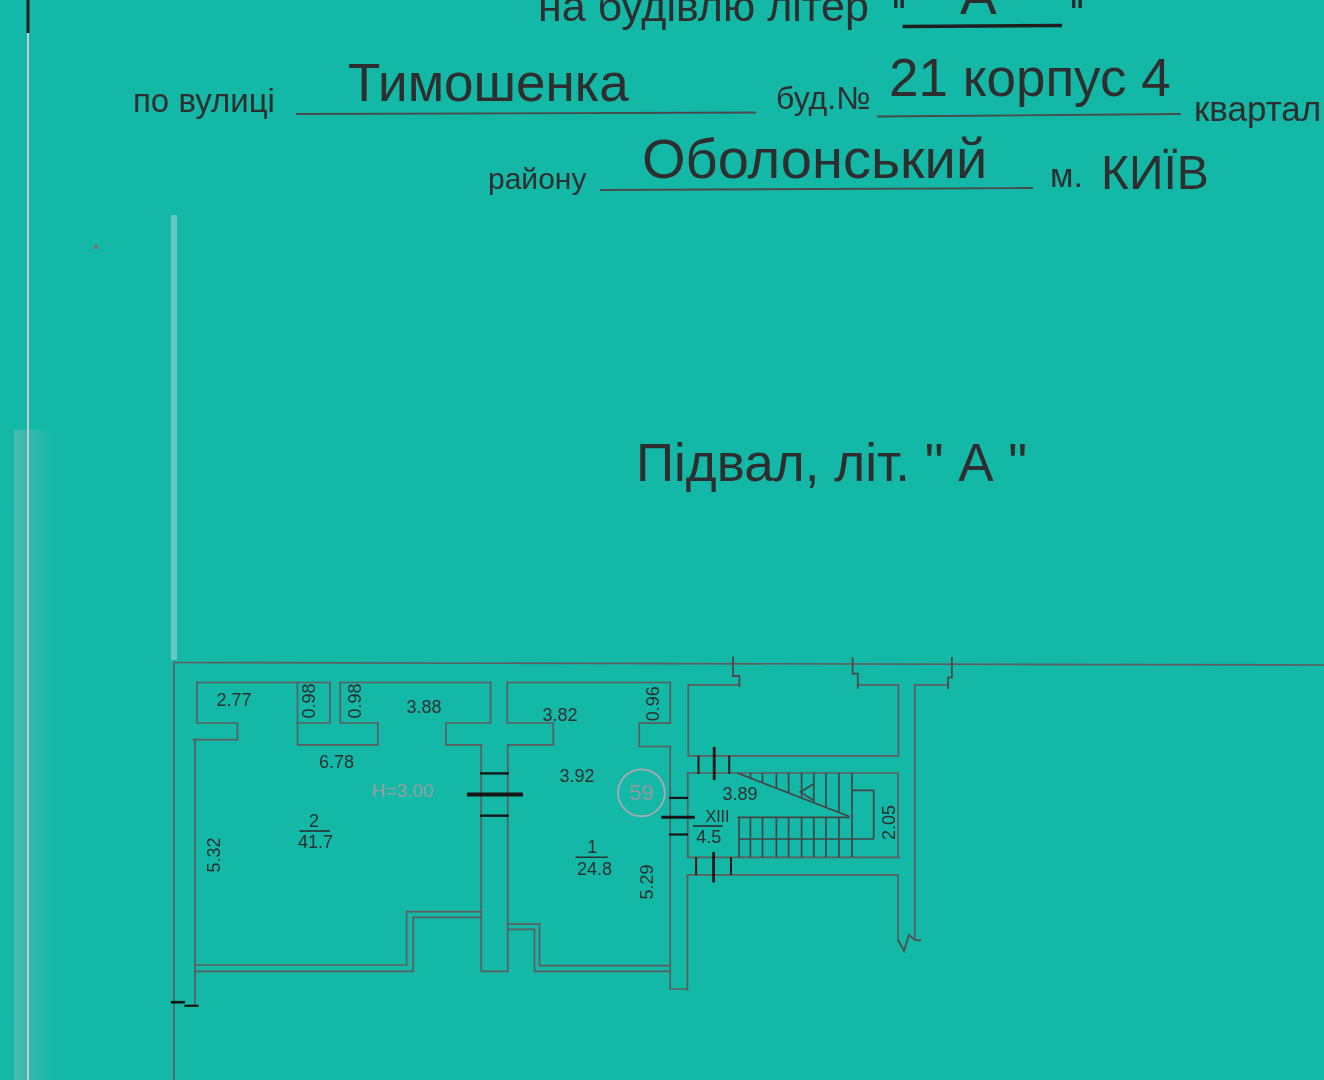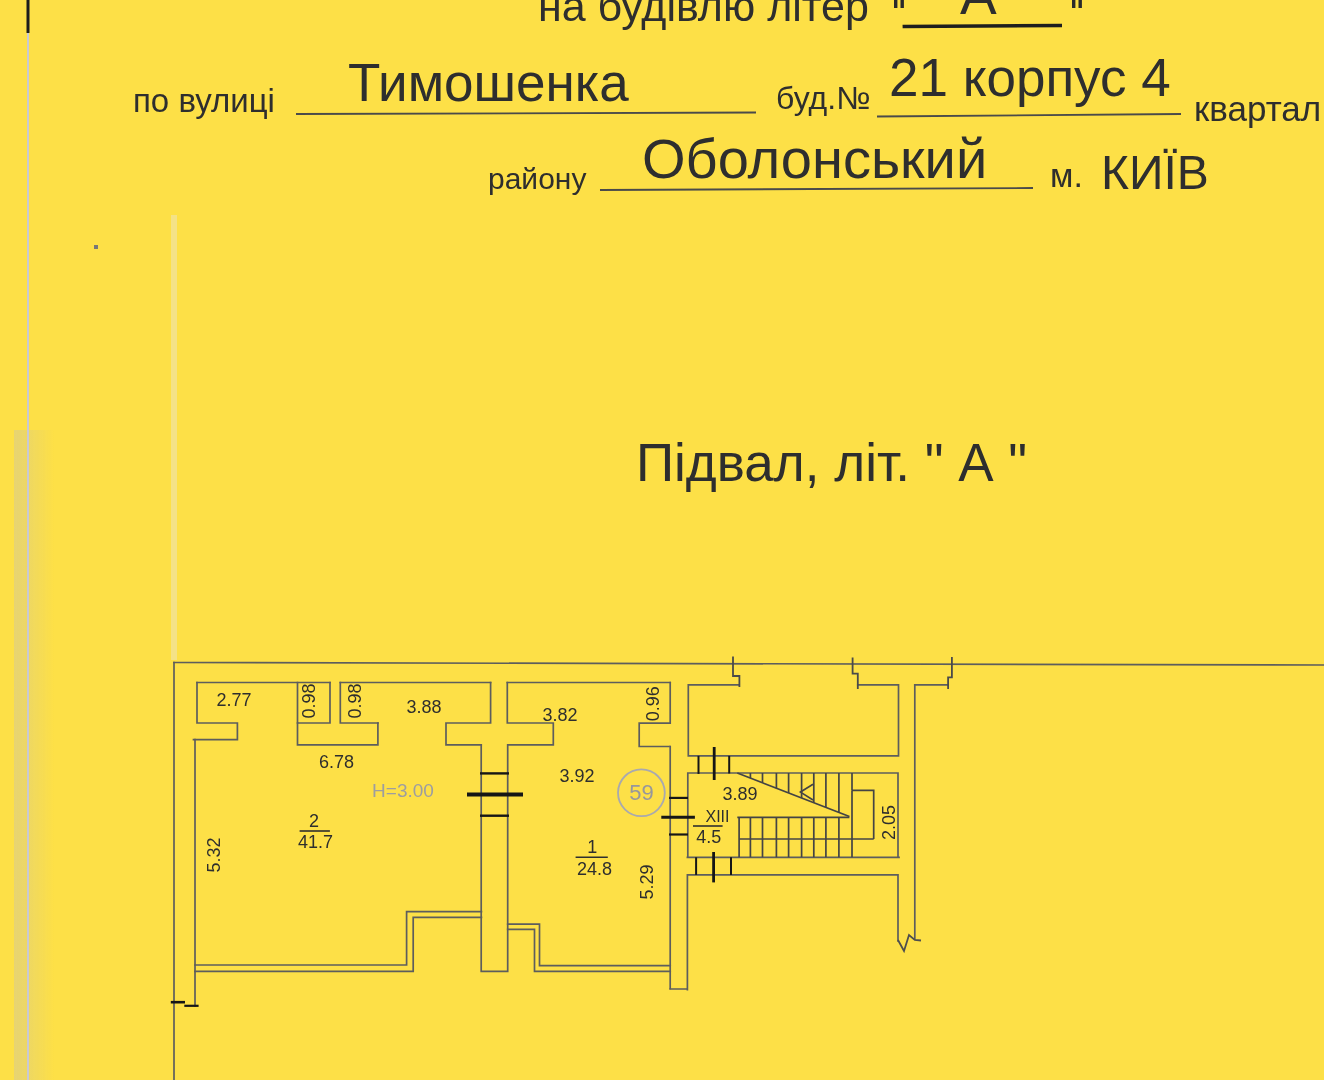--- a/index.html
+++ b/index.html
@@ -1,16 +1,16 @@
 <!DOCTYPE html>
 <html><head>
 <meta charset="utf-8">
 <style>
   html,body{margin:0;padding:0;}
-  #page{position:relative;width:1324px;height:1080px;background:#fde047;overflow:hidden;
+  #page{position:relative;width:1324px;height:1080px;background:#14b8a6;overflow:hidden;
         font-family:"Liberation Sans", sans-serif;}
   svg{position:absolute;left:0;top:0;filter:blur(0.4px);}
   text{font-family:"Liberation Sans", sans-serif;}
 </style>
 </head>
 <body>
 <div id="page">
 <svg width="1324" height="1080" viewBox="0 0 1324 1080" fill="#2e2e2e">
 
   <g stroke="none">

